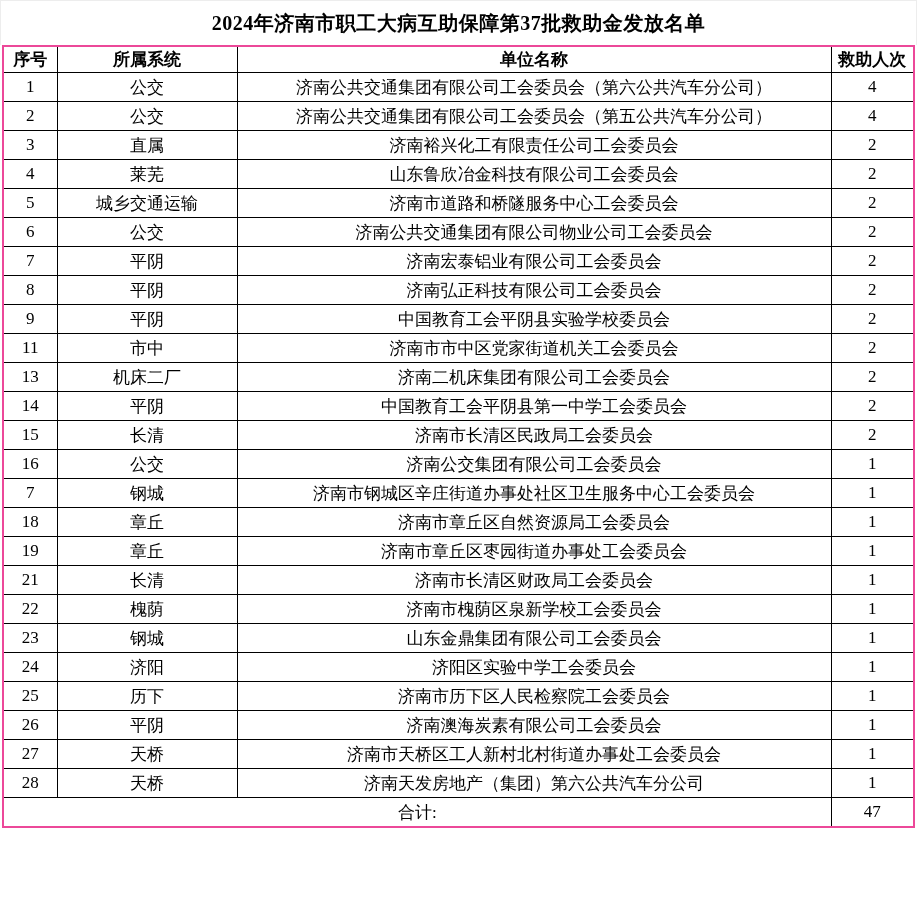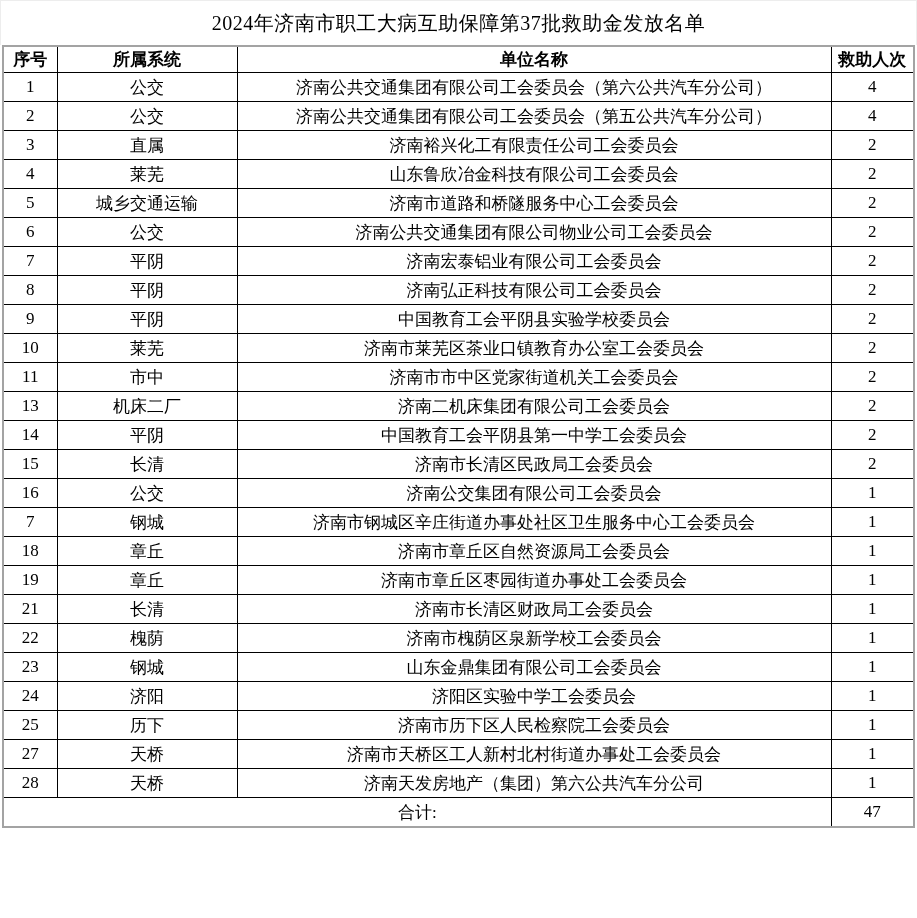--- a/index.html
+++ b/index.html
@@ -16,33 +16,33 @@
     width: 917px;
     height: 918px;
     box-sizing: border-box;
   }
   .title-bar {
     box-sizing: border-box;
     height: 45px;
     display: flex;
     align-items: center;
     justify-content: center;
-    font-weight: normal;
+    font-weight: bold;
     font-size: 20px;
     letter-spacing: 0.5px;
     border-top: 1px solid #ededed;
     border-left: 1px solid #ededed;
     border-right: 1px solid #ededed;
   }
   table.relief {
     border-collapse: collapse;
     table-layout: fixed;
     margin-left: 2px;
     width: 913px;
-    border: 2px solid #a3a3a3;
+    border: 2px solid #ec4899;
   }
   table.relief th,
   table.relief td {
     border: 1px solid #000000;
     padding: 0;
     overflow: hidden;
     white-space: nowrap;
   }
   table.relief th {
     height: 25px;
@@ -140,26 +140,20 @@
           <td class="c-unit">济南弘正科技有限公司工会委员会</td>
           <td class="c-count">2</td>
         </tr>
         <tr>
           <td class="c-index">9</td>
           <td class="c-system">平阴</td>
           <td class="c-unit">中国教育工会平阴县实验学校委员会</td>
           <td class="c-count">2</td>
         </tr>
         <tr>
-          <td class="c-index">10</td>
-          <td class="c-system">莱芜</td>
-          <td class="c-unit">济南市莱芜区茶业口镇教育办公室工会委员会</td>
-          <td class="c-count">2</td>
-        </tr>
-        <tr>
           <td class="c-index">11</td>
           <td class="c-system">市中</td>
           <td class="c-unit">济南市市中区党家街道机关工会委员会</td>
           <td class="c-count">2</td>
         </tr>
         <tr>
           <td class="c-index">13</td>
           <td class="c-system">机床二厂</td>
           <td class="c-unit">济南二机床集团有限公司工会委员会</td>
           <td class="c-count">2</td>
@@ -221,20 +215,26 @@
         <tr>
           <td class="c-index">24</td>
           <td class="c-system">济阳</td>
           <td class="c-unit">济阳区实验中学工会委员会</td>
           <td class="c-count">1</td>
         </tr>
         <tr>
           <td class="c-index">25</td>
           <td class="c-system">历下</td>
           <td class="c-unit">济南市历下区人民检察院工会委员会</td>
+          <td class="c-count">1</td>
+        </tr>
+        <tr>
+          <td class="c-index">26</td>
+          <td class="c-system">平阴</td>
+          <td class="c-unit">济南澳海炭素有限公司工会委员会</td>
           <td class="c-count">1</td>
         </tr>
         <tr>
           <td class="c-index">27</td>
           <td class="c-system">天桥</td>
           <td class="c-unit">济南市天桥区工人新村北村街道办事处工会委员会</td>
           <td class="c-count">1</td>
         </tr>
         <tr>
           <td class="c-index">28</td>

